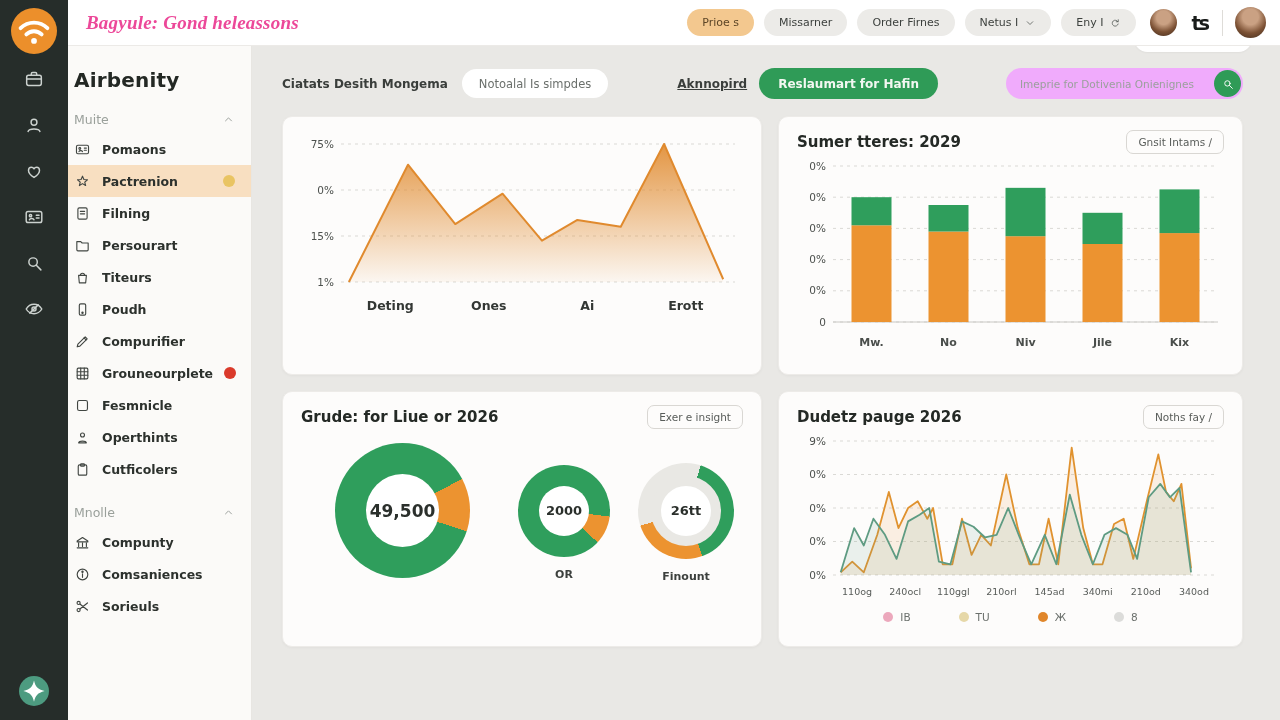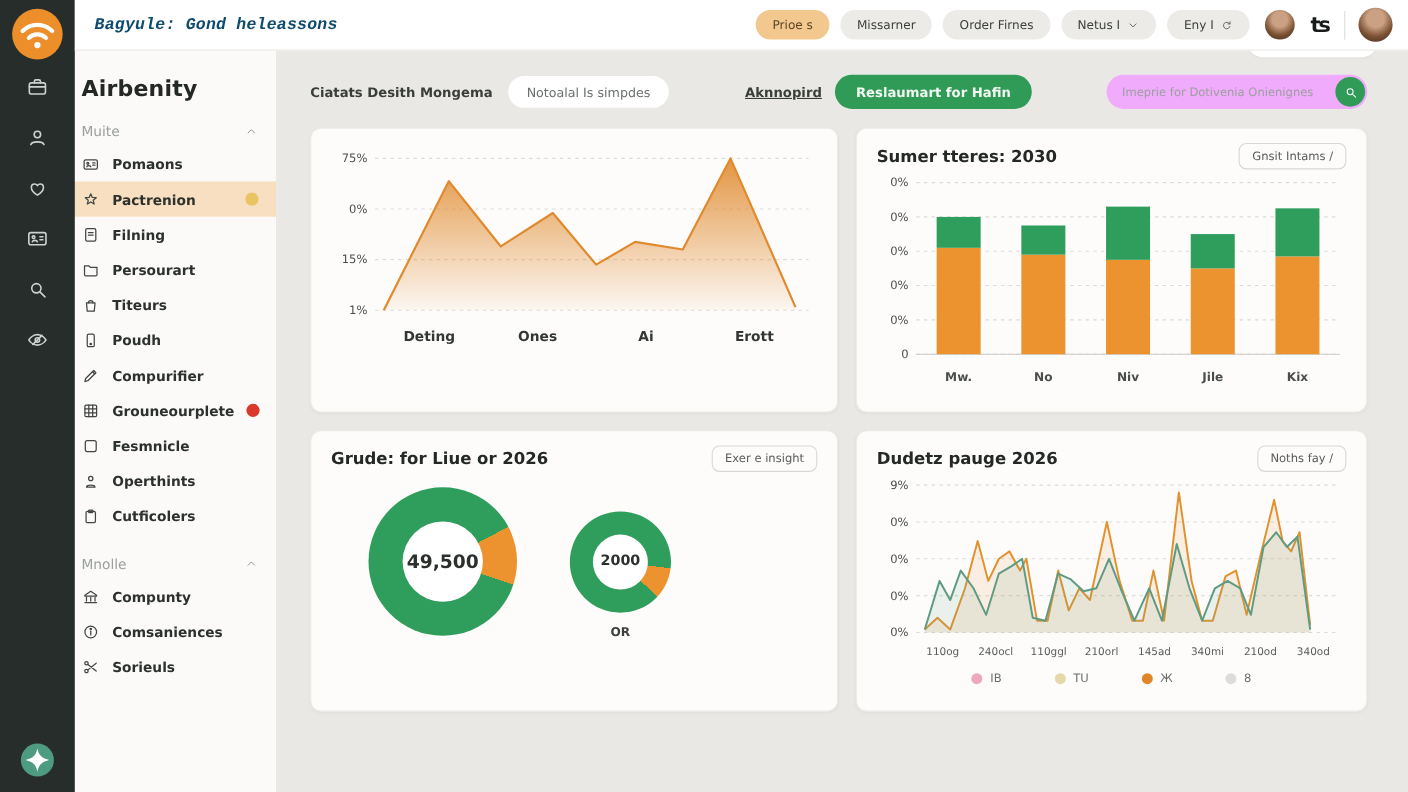--- a/index.html
+++ b/index.html
@@ -16,22 +16,22 @@
   .rail-icons .icn { width:22px; height:22px; color:#ccd2cf; cursor:pointer; }
   .rail-bottom { margin-top:auto; margin-bottom:14px; width:30px; height:30px; border-radius:50%;
     background:#4d9b80; display:flex; align-items:center; justify-content:center; cursor:pointer; }
   .rail-bottom svg { width:18px; height:18px; }
   .icn svg { width:100%; height:100%; display:block; }
 
   
   header { position:fixed; left:68px; top:0; right:0; height:46px; background:#ffffff;
     display:flex; align-items:center; padding:0 14px 0 18px; z-index:20;
     border-bottom:1px solid #eceae7; }
-  .brand { font-family:Liberation Mono, monospace; font-style:italic; font-weight:700;
-    font-size:15px; color:#0c4a6e; letter-spacing:.2px; }
+  .brand { font-family:Liberation Serif, serif; font-style:italic; font-weight:700;
+    font-size:19px; color:#ec4899; letter-spacing:.2px; }
   .hnav { margin-left:auto; display:flex; align-items:center; gap:10px; }
   .hbtn { border:none; background:#ecebe8; color:#3c403d; height:27px; border-radius:14px;
     padding:0 15px; font-size:11px; font-family:inherit; display:flex; align-items:center; gap:6px; cursor:pointer; }
   .hbtn.accent { background:#f3c88f; color:#5c4526; }
   .hbtn .icn { width:12px; height:12px; color:#55594
 6; color:#565a57; }
   .avatar { width:27px; height:27px; border-radius:50%; border:none; cursor:pointer;
     background:radial-gradient(circle at 50% 32%, #caa183 0 30%, #7c5134 62%, #3e2a1c 100%); }
   .avatar.lg { width:31px; height:31px; }
   .sig { font-size:19px; font-weight:700; color:#15181
@@ -403,21 +403,21 @@
             <path d="M47.88 150 L106.98 32.7 L154.26 92.03999999999999 L201.54 61.67999999999999 L240.94 108.6 L276.4 87.9 L319.74 94.8 L363.08 12 L422.18 147.24" fill="none" stroke="#E08A2E" stroke-width="2" stroke-linejoin="round"></path>
             <text x="89.25" y="178" text-anchor="middle" font-size="12.5" font-weight="700" fill="#333734">Deting</text>
             <text x="187.75" y="178" text-anchor="middle" font-size="12.5" font-weight="700" fill="#333734">Ones</text>
             <text x="286.25" y="178" text-anchor="middle" font-size="12.5" font-weight="700" fill="#333734">Ai</text>
             <text x="384.75" y="178" text-anchor="middle" font-size="12.5" font-weight="700" fill="#333734">Erott</text>
           </svg></div>
     </section>
 
     <section class="card h1">
       <div class="card-head">
-        <span class="card-title">Sumer tteres: 2030</span>
+        <span class="card-title">Sumer tteres: 2029</span>
         <button class="card-action">Gnsit Intams ∕</button>
       </div>
       <div class="chart-box" id="chart1"><svg width="429" height="202" viewBox="0 0 429 202">
             <line x1="36" x2="421" y1="10" y2="10" stroke="#dad9d5" stroke-dasharray="3 4"></line>
             <text x="29" y="13.5" text-anchor="end" font-size="10.5" fill="#4c504d">0%</text>
             <line x1="36" x2="421" y1="41.2" y2="41.2" stroke="#dad9d5" stroke-dasharray="3 4"></line>
             <text x="29" y="44.7" text-anchor="end" font-size="10.5" fill="#4c504d">0%</text>
             <line x1="36" x2="421" y1="72.4" y2="72.4" stroke="#dad9d5" stroke-dasharray="3 4"></line>
             <text x="29" y="75.9" text-anchor="end" font-size="10.5" fill="#4c504d">0%</text>
             <line x1="36" x2="421" y1="103.6" y2="103.6" stroke="#dad9d5" stroke-dasharray="3 4"></line>
@@ -455,20 +455,26 @@
             <div class="donut" style="width:135px;height:135px;background:conic-gradient(#2F9E5C 0deg 62deg,#EC9330 62deg 108deg,#2F9E5C 108deg 360deg)">
               <div class="hole" style="width:73px;height:73px;font-size:17px">49,500</div>
             </div>
             <div class="donut-cap"></div>
           </div>
           <div class="donut-col">
             <div class="donut" style="width:92px;height:92px;background:conic-gradient(#2F9E5C 0deg 97deg,#EC9330 97deg 133deg,#2F9E5C 133deg 360deg)">
               <div class="hole" style="width:50px;height:50px;font-size:13px">2000</div>
             </div>
             <div class="donut-cap">OR</div>
+          </div>
+          <div class="donut-col col3">
+            <div class="donut" style="width:96px;height:96px;background:conic-gradient(#E9E8E4 0deg 18deg,#2F9E5C 18deg 160deg,#EC9330 160deg 252deg,#E9E8E4 252deg 360deg)">
+              <div class="hole ring" style="width:70px;height:70px;font-size:13px">26tt</div>
+            </div>
+            <div class="donut-cap">Finount</div>
           </div>
         </div>
     </section>
 
     <section class="card h2">
       <div class="card-head">
         <span class="card-title">Dudetz pauge 2026</span>
         <button class="card-action">Noths fay /</button>
       </div>
       <div class="chart-box" id="chart3"><svg width="429" height="172" viewBox="0 0 429 172">

